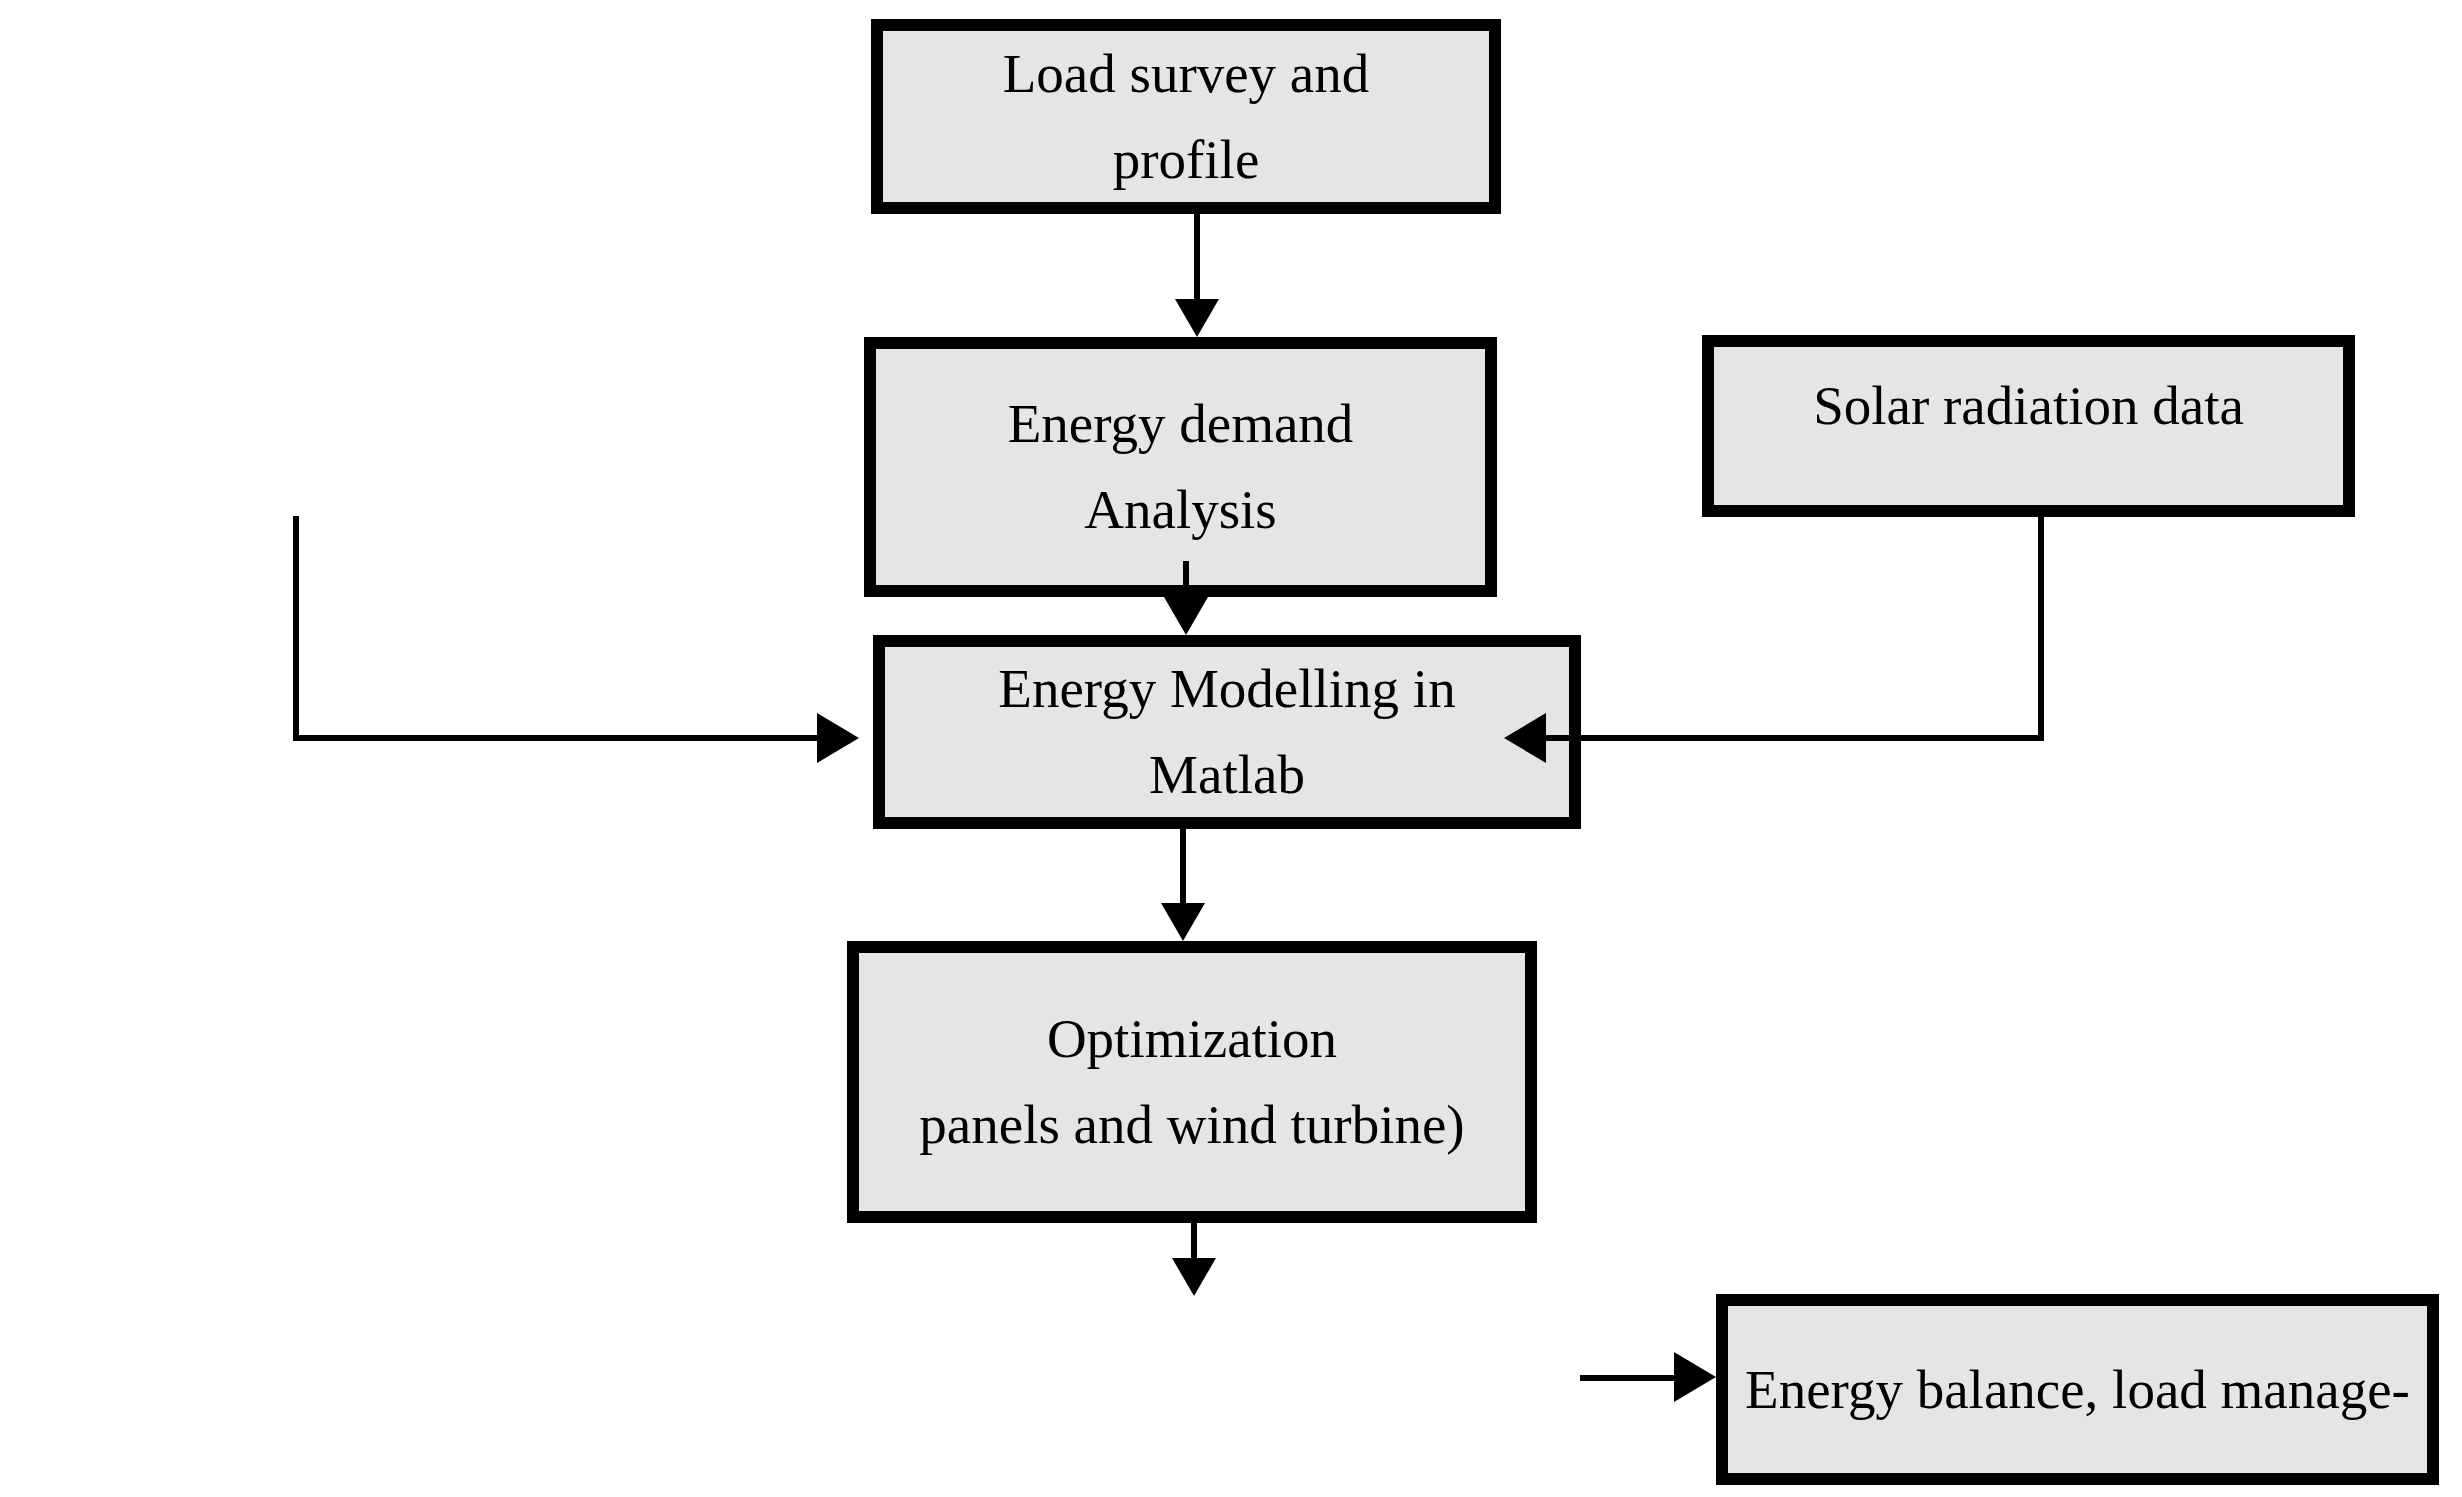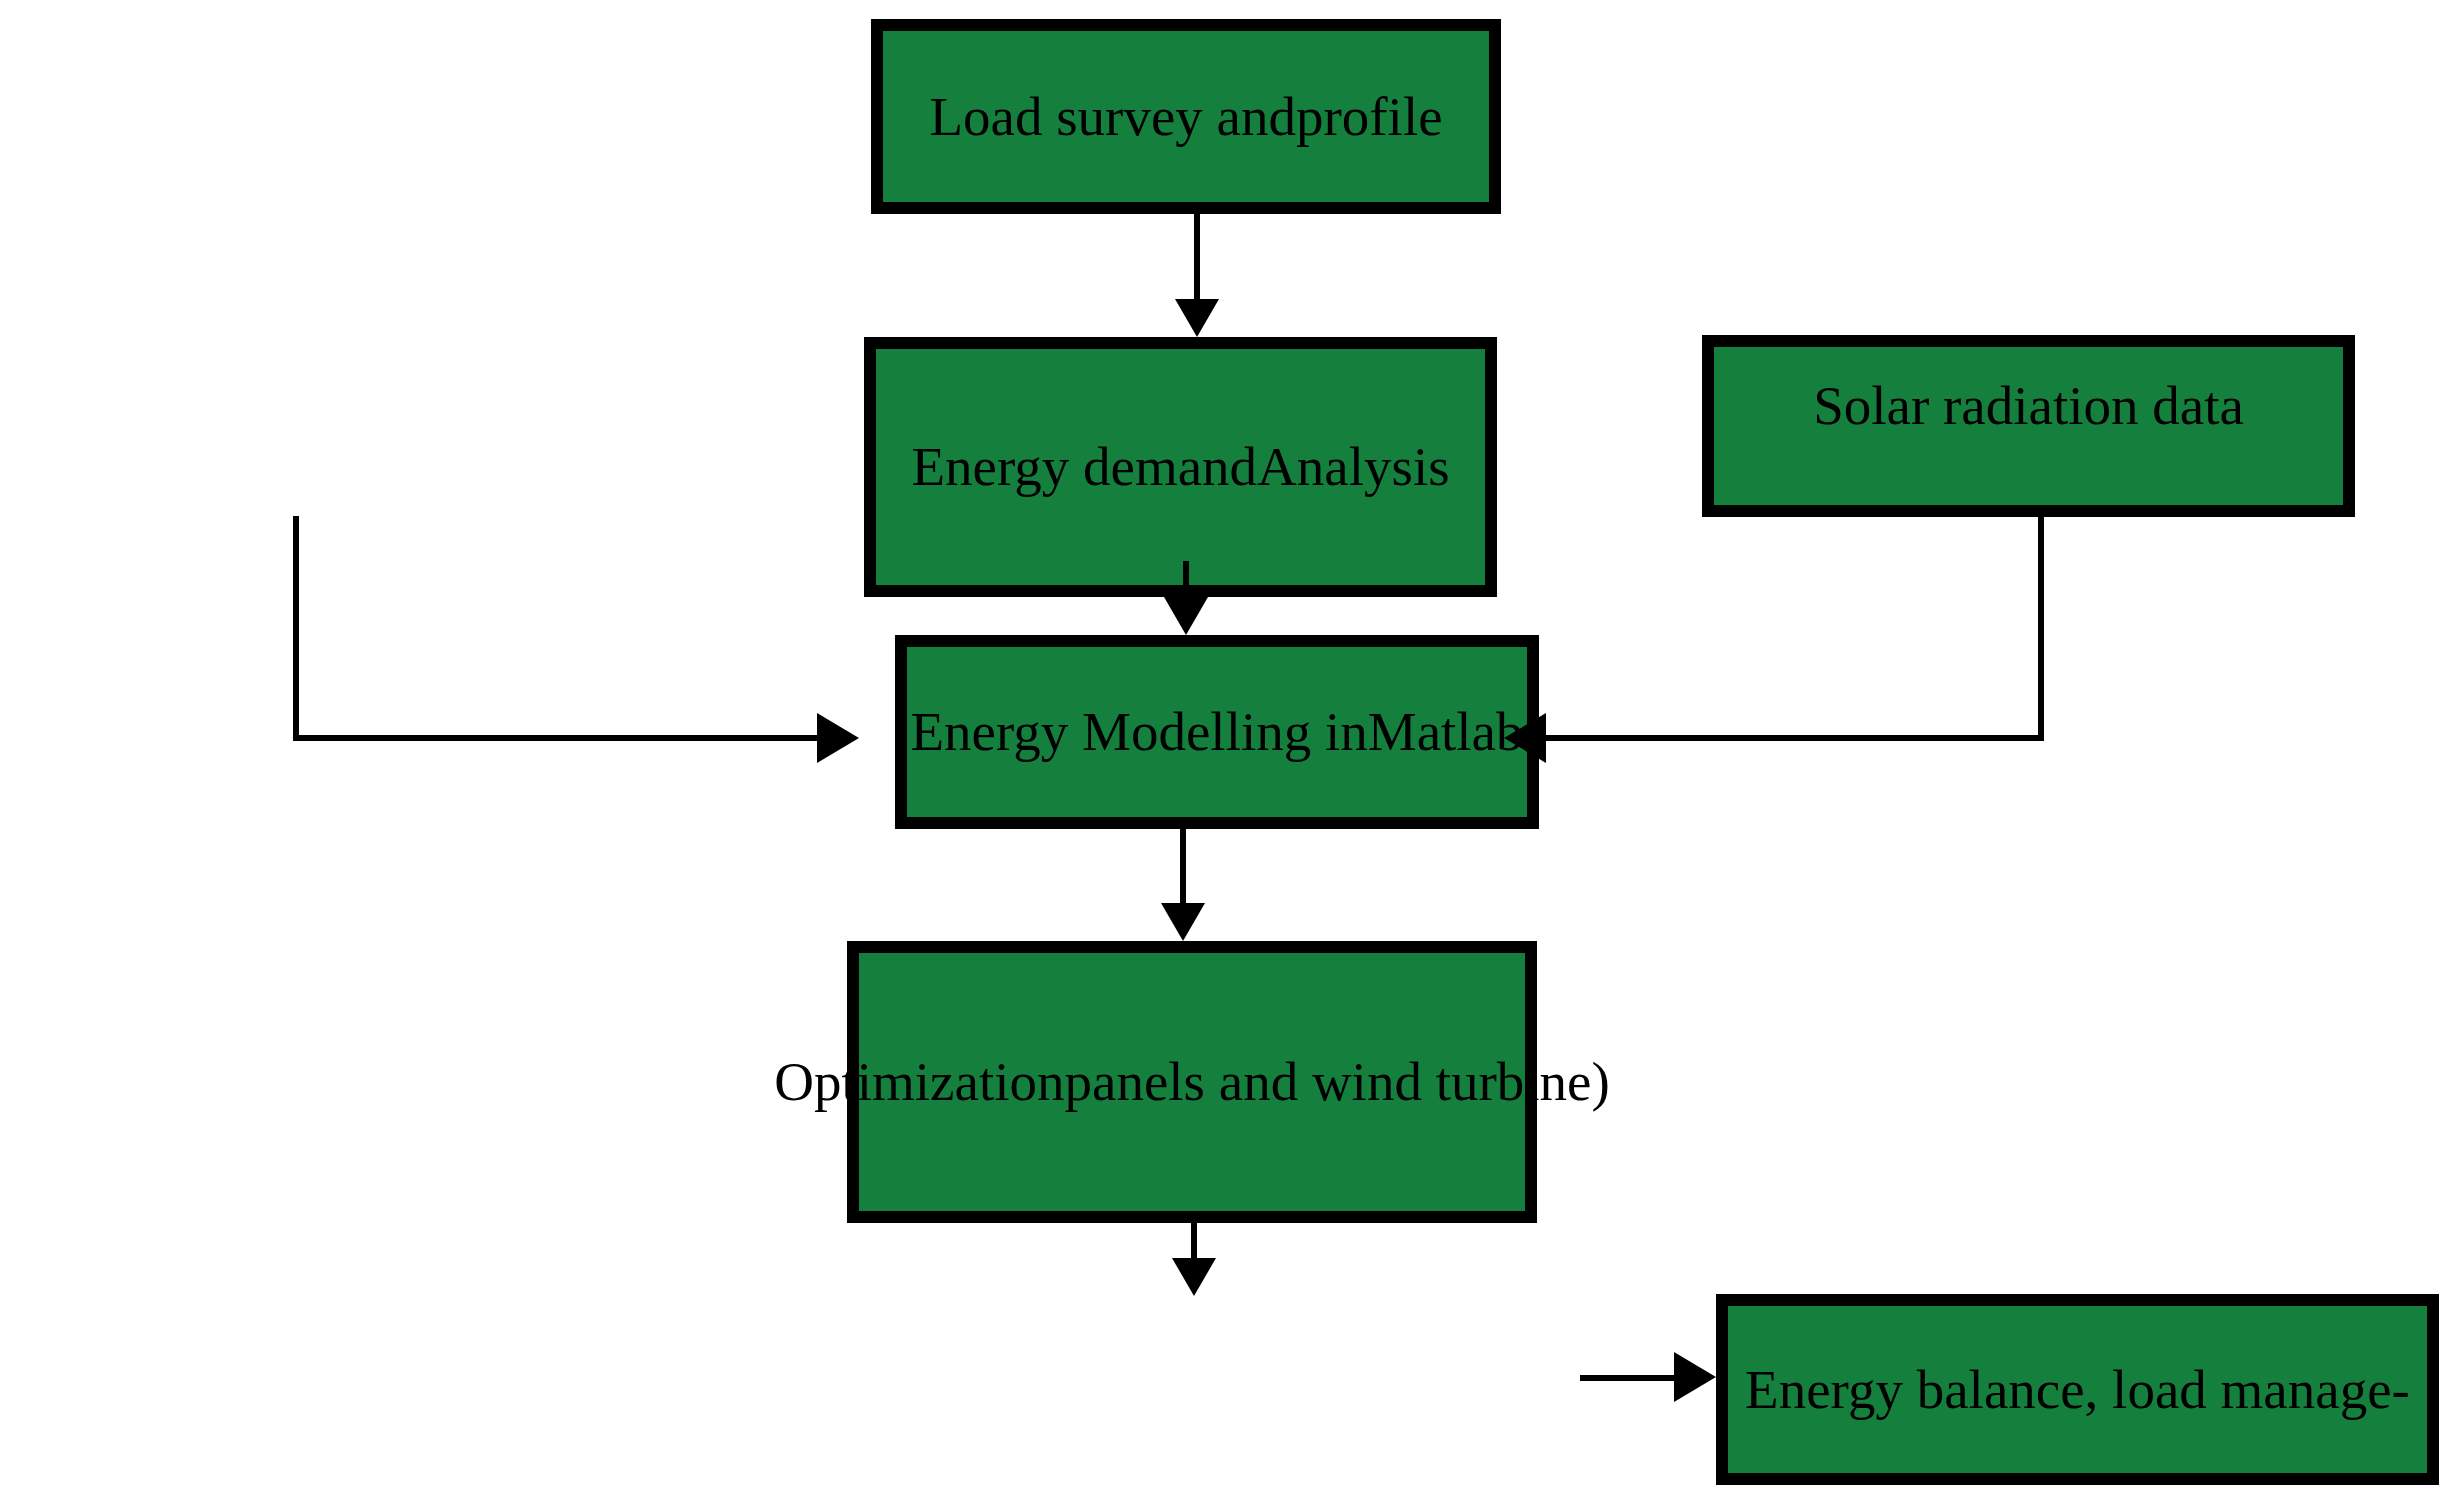--- a/index.html
+++ b/index.html
@@ -9,23 +9,23 @@
     height:1498px;
     background:#ffffff;
     font-family:"Liberation Serif", serif;
     color:#000000;
     overflow:hidden;
   }
   .node{
     position:absolute;
     box-sizing:border-box;
     border:12.6px solid #000000;
-    background:#15803d;
+    background:#e5e5e5;
     display:flex;
-    flex-direction:row;
+    flex-direction:column;
     justify-content:center;
     align-items:center;
     text-align:center;
   }
   .node .line{
     font-size:55px;
     line-height:86px;
     white-space:nowrap;
   }
   .text-high{padding-bottom:40px;}
@@ -41,21 +41,21 @@
     border-left:42px solid #000000;}
   .arr-left{position:absolute;width:0;height:0;
     border-top:25px solid transparent;border-bottom:25px solid transparent;
     border-right:42px solid #000000;}
 
   
   #n-load     {left:871px; top:19px;   width:630px; height:195px;}
   #n-wind     {left:12.6px;   top:337px;  width:639px; height:180px;}
   #n-demand   {left:864px; top:337px;  width:633px; height:260px;}
   #n-solar    {left:1702px; top:335px;  width:653px; height:182px;}
-  #n-matlab   {left:895px; top:635px; width:644px; height:194px;}
+  #n-matlab   {left:873px; top:635px; width:708px; height:194px;}
   #n-opt      {left:847px; top:941px; width:690px; height:282px;}
   #n-comp     {left:820px; top:1296px; width:760px; height:190px;}
   #n-balance  {left:1716px; top:1294px; width:723px; height:191px;}
 </style>
 </head>
 <body>
 
 <div class="canvas">
 
   <div class="node" id="n-load">

